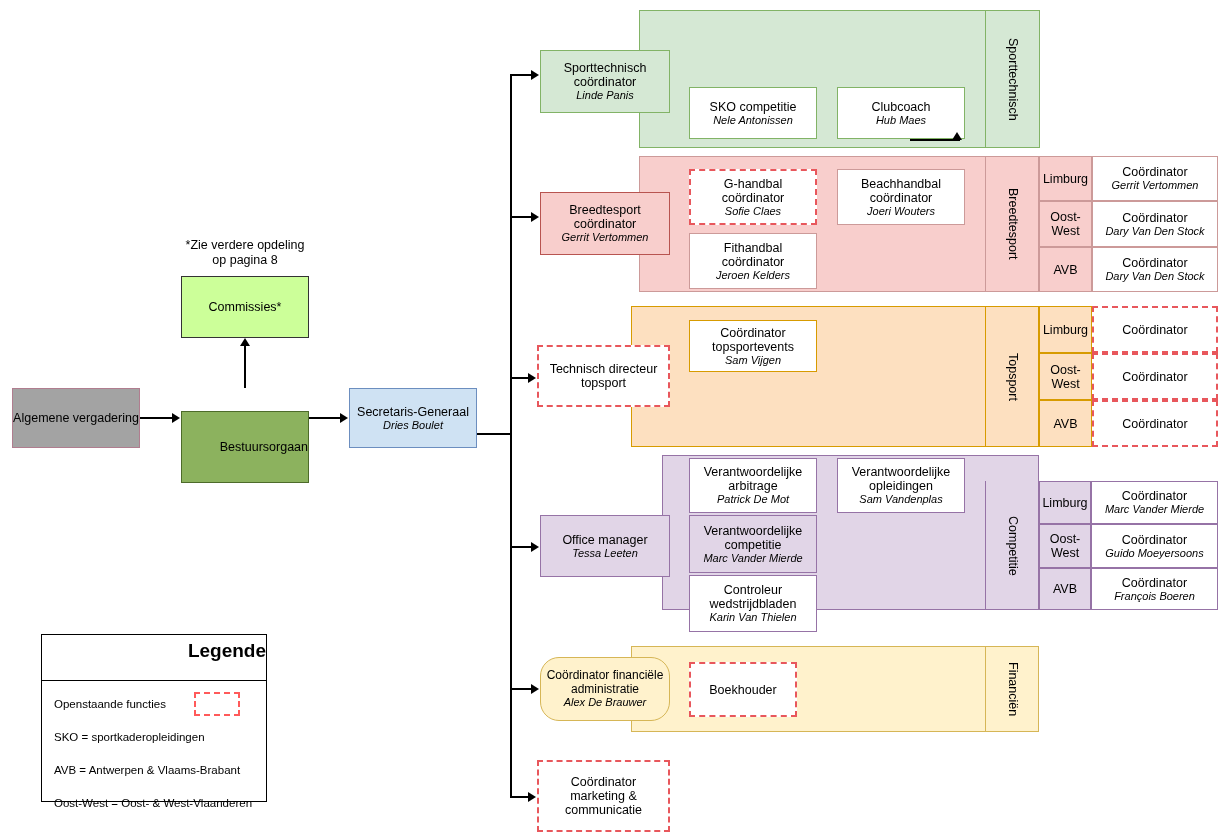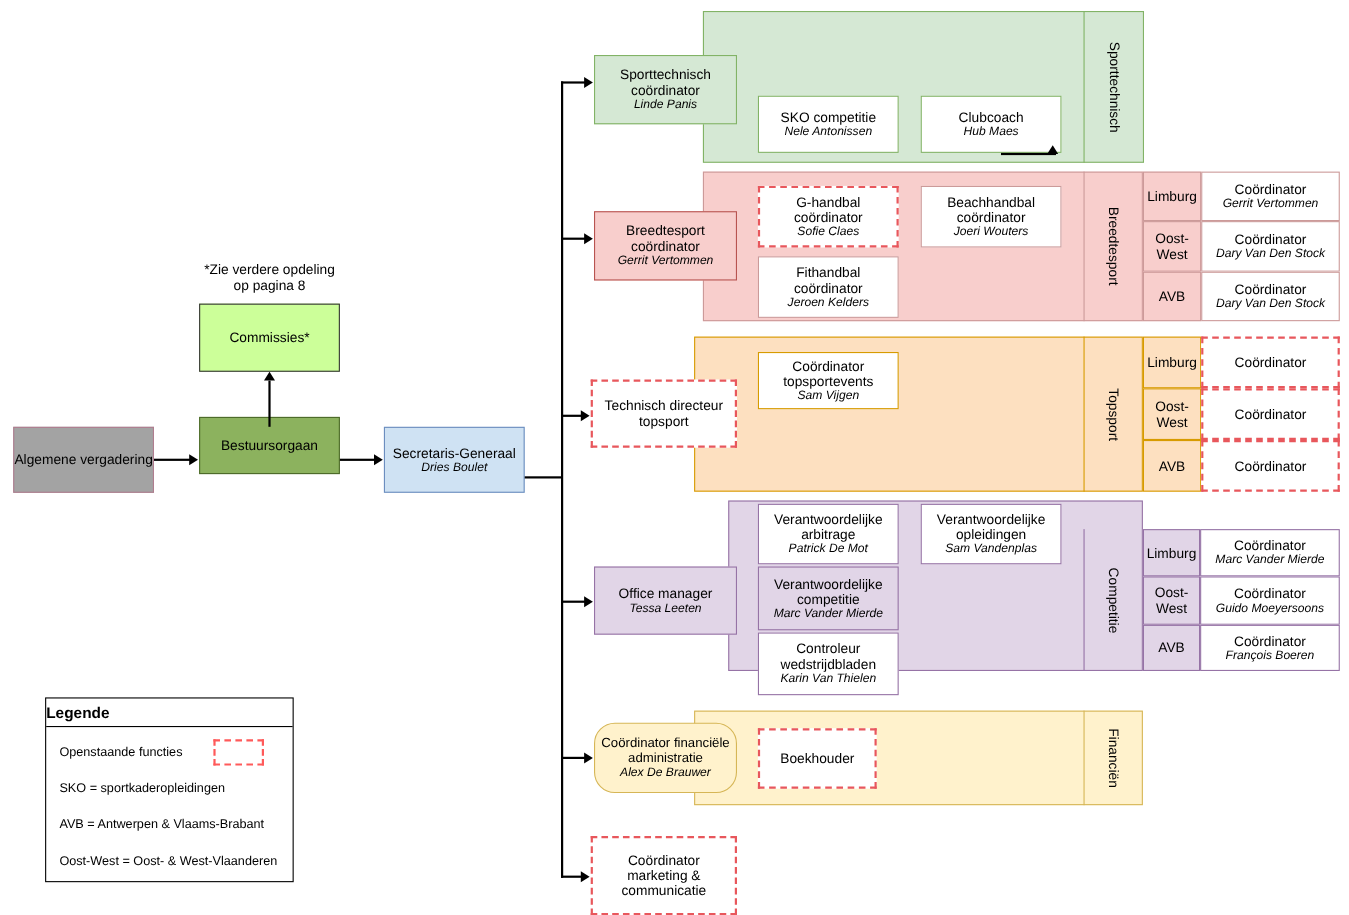--- a/index.html
+++ b/index.html
@@ -53,22 +53,22 @@
   .vline{position:absolute;background:#000;width:1.6px;}
   .arrowR{position:absolute;width:0;height:0;border-left:8px solid #000;
           border-top:5px solid transparent;border-bottom:5px solid transparent;}
   .arrowU{position:absolute;width:0;height:0;border-bottom:8px solid #000;
           border-left:5px solid transparent;border-right:5px solid transparent;}
 
   .note{position:absolute;text-align:center;font-size:12.5px;line-height:1.2;}
 
   
   #legend{border:1.5px solid #000;background:#fff;}
-  #legend .lg-title{text-align:left;font-weight:bold;font-size:14px;
-        padding:5px 0 4px;border-bottom:1.5px solid #000;}
+  #legend .lg-title{text-align:right;font-weight:bold;font-size:19px;
+        padding:5px 0 18px;border-bottom:1.5px solid #000;}
   #legend .lg-row{font-size:11.5px;padding:0 12px;height:33px;display:flex;
         align-items:center;}
   .swatch{width:42px;height:20px;border:2.4px dashed #ff5a5a;margin-left:28px;}
 </style>
 </head>
 <body>
 
 <div id="canvas">
 
   <div class="note" style="left: 160px; top: 238px; width: 170px; white-space: pre-line;"><span>*Zie verdere opdeling
@@ -76,21 +76,21 @@
 
   <div class="abs node lime" style="left:181px;top:276px;width:128px;height:62px;">
     <div class="ttl">Commissies*</div>
   </div>
 
   <div class="abs node pink" style="left:12px;top:388px;width:128px;height:60px;">
     <div class="ttl">Algemene
 vergadering</div>
   </div>
 
-  <div class="abs node olive" style="left:181px;top:379px;width:128px;height:52px;">
+  <div class="abs node olive" style="left:181px;top:411px;width:128px;height:72px;align-items:flex-end;">
     <div class="ttl">Bestuursorgaan</div>
   </div>
 
   <div class="abs node blue" style="left:349px;top:388px;width:128px;height:60px;">
     <div class="ttl">Secretaris-Generaal</div>
     <div class="nm">Dries Boulet</div>
   </div>
 
   <div class="hline" style="left:140px;top:417px;width:33px;"></div>
   <div class="arrowR" style="left:172px;top:413px;"></div>

